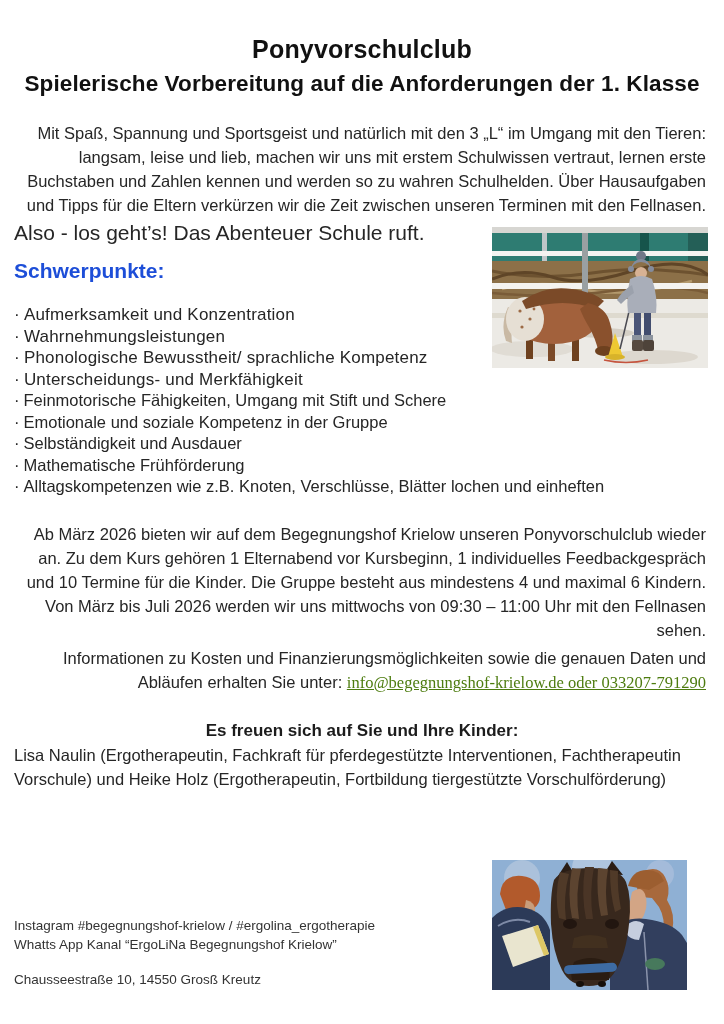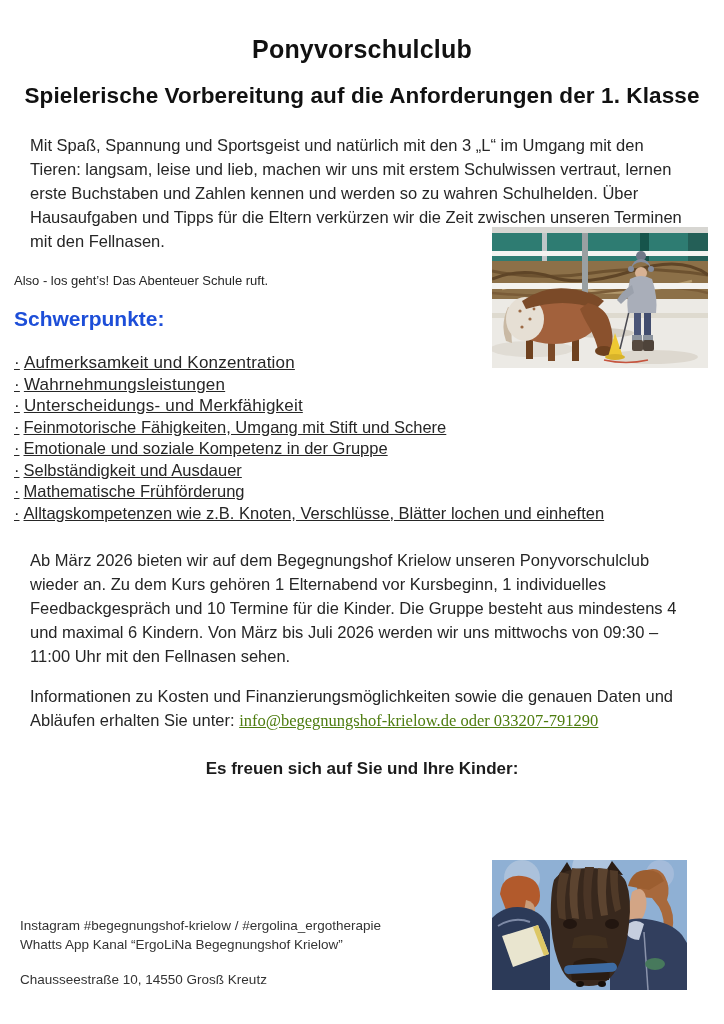--- a/index.html
+++ b/index.html
@@ -7,34 +7,34 @@
     position:relative;
     width:724px;height:1024px;
     background:#ffffff;
     font-family:"Liberation Sans", sans-serif;
     color:#262626;
     overflow:hidden;
     padding-left:24px;
   }
   .header{position:absolute;top:34px;left:0;width:724px;text-align:center;color:#111;}
   .title{font-size:25px;font-weight:bold;line-height:31px;margin:0;letter-spacing:.2px;}
-  .subtitle{font-size:22.5px;font-weight:bold;line-height:30px;margin:16px;letter-spacing:.1px;}
+  .subtitle{font-size:22.5px;font-weight:bold;line-height:30px;margin:4px;letter-spacing:.1px;}
   .content{position:absolute;top:117px;left:14px;width:696px;}
-  .body-text{font-size:16.5px;line-height:24px;margin:16px;}
-  .cta{font-size:13px;line-height:24px;margin:0;}
+  .body-text{font-size:16.5px;line-height:24px;margin:4px;text-align:right;}
+  .cta{font-size:21px;line-height:24px;margin:0;}
   .section-heading{font-size:21px;font-weight:bold;line-height:26px;margin:13px 0 0 0;color:#1d4ed8;}
-  .focus-list{list-style:none;margin:20px 0 0 0;padding:0;text-decoration:underline;}
+  .focus-list{list-style:none;margin:20px 0 0 0;padding:0;}
   .focus-list li{font-size:16.5px;line-height:21.5px;}
   .focus-list li.wide{font-size:17px;letter-spacing:.2px;}
   .bullet{margin-right:4px;}
   .course-block{margin-top:24px;}
   .contact-link{color:#4d7c0f;text-decoration:underline;cursor:pointer;font-family:Liberation Serif, serif;}
   .team-heading{font-size:17px;font-weight:bold;line-height:24px;margin:24px 0 0 0;color:#1c1c1c;text-align:center;}
   .team-text{font-size:16.5px;line-height:24px;margin:0;}
-  .footer{position:absolute;left:20px;top:916px;font-size:13.5px;line-height:19px;color:#333;}
+  .footer{position:absolute;left:14px;top:916px;font-size:13.5px;line-height:19px;color:#333;}
   .footer p{margin:0;}
   .footer .address{margin-top:16px;}
   .photo{position:absolute;display:block;}
   .photo-top{left:492px;top:227px;}
   .photo-bottom{left:492px;top:860px;}
 </style>
 </head>
 <body>
 
 <div class="page">
@@ -106,34 +106,36 @@
 
   <div class="content">
     <p class="body-text">Mit Spaß, Spannung und Sportsgeist und natürlich mit den 3 „L“ im Umgang mit den Tieren: langsam, leise und lieb, machen wir uns mit erstem Schulwissen vertraut, lernen erste Buchstaben und Zahlen kennen und werden so zu wahren Schulhelden. Über Hausaufgaben und Tipps für die Eltern verkürzen wir die Zeit zwischen unseren Terminen mit den Fellnasen.</p>
     <p class="cta">Also - los geht’s! Das Abenteuer Schule ruft.</p>
 
     <h3 class="section-heading">Schwerpunkte:</h3>
 
     <ul class="focus-list">
       <li class="wide"><span class="bullet">·</span><span>Aufmerksamkeit und Konzentration</span></li>
       <li class="wide"><span class="bullet">·</span><span>Wahrnehmungsleistungen</span></li>
+      <li class="wide"><span class="bullet">·</span><span>Phonologische Bewusstheit/ sprachliche Kompetenz</span></li>
       <li class="wide"><span class="bullet">·</span><span>Unterscheidungs- und Merkfähigkeit</span></li>
       <li><span class="bullet">·</span><span>Feinmotorische Fähigkeiten, Umgang mit Stift und Schere</span></li>
       <li><span class="bullet">·</span><span>Emotionale und soziale Kompetenz in der Gruppe</span></li>
       <li><span class="bullet">·</span><span>Selbständigkeit und Ausdauer</span></li>
       <li><span class="bullet">·</span><span>Mathematische Frühförderung</span></li>
       <li><span class="bullet">·</span><span>Alltagskompetenzen wie z.B. Knoten, Verschlüsse, Blätter lochen und einheften</span></li>
     </ul>
 
     <div class="course-block">
       <p class="body-text">Ab März 2026 bieten wir auf dem Begegnungshof Krielow unseren Ponyvorschulclub wieder an. Zu dem Kurs gehören 1 Elternabend vor Kursbeginn, 1 individuelles Feedbackgespräch und 10 Termine für die Kinder. Die Gruppe besteht aus mindestens 4 und maximal 6 Kindern. Von März bis Juli 2026 werden wir uns mittwochs von 09:30 – 11:00 Uhr mit den Fellnasen sehen.</p>
       <p class="body-text"><span>Informationen zu Kosten und Finanzierungsmöglichkeiten sowie die genauen Daten und Abläufen erhalten Sie unter: </span><a class="contact-link">info@begegnungshof-krielow.de oder 033207-791290</a></p>
     </div>
 
     <p class="team-heading">Es freuen sich auf Sie und Ihre Kinder:</p>
+    <p class="team-text">Lisa Naulin (Ergotherapeutin, Fachkraft für pferdegestützte Interventionen, Fachtherapeutin Vorschule) und Heike Holz (Ergotherapeutin, Fortbildung tiergestützte Vorschulförderung)</p>
   </div>
 
   <svg class="photo photo-bottom" width="195" height="130" viewBox="0 0 195 130" role="img">
     <rect width="195" height="130" fill="#8fb0d4"></rect>
     <circle cx="30" cy="18" r="18" fill="#b7c9de" opacity="0.7"></circle>
     <circle cx="168" cy="14" r="14" fill="#a9bedb" opacity="0.8"></circle>
     <circle cx="100" cy="8" r="20" fill="#c5d4e6" opacity="0.6"></circle>
     <circle cx="8" cy="112" r="20" fill="#dfe7f0" opacity="0.8"></circle>
     <g>
       <path d="M8 34 q2 -20 22 -18 q18 2 18 20 q0 8 -6 12 l-28 2 z" fill="#b25a2c"></path>

